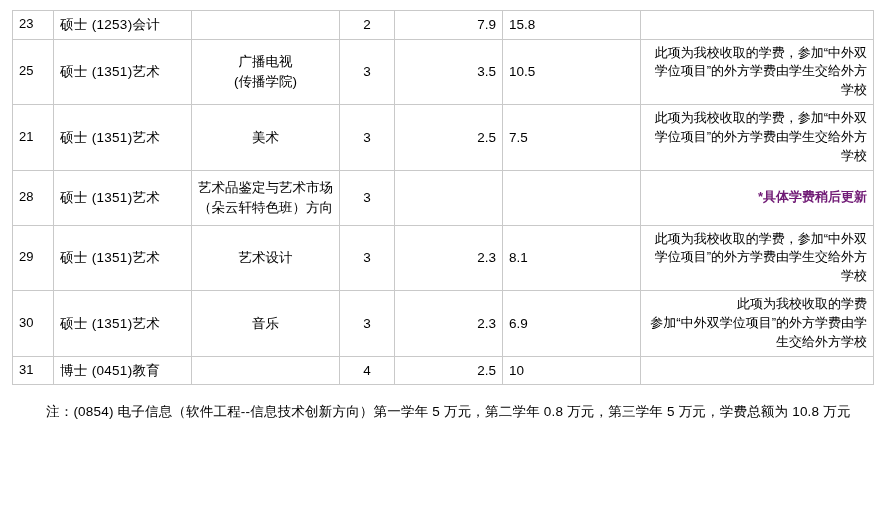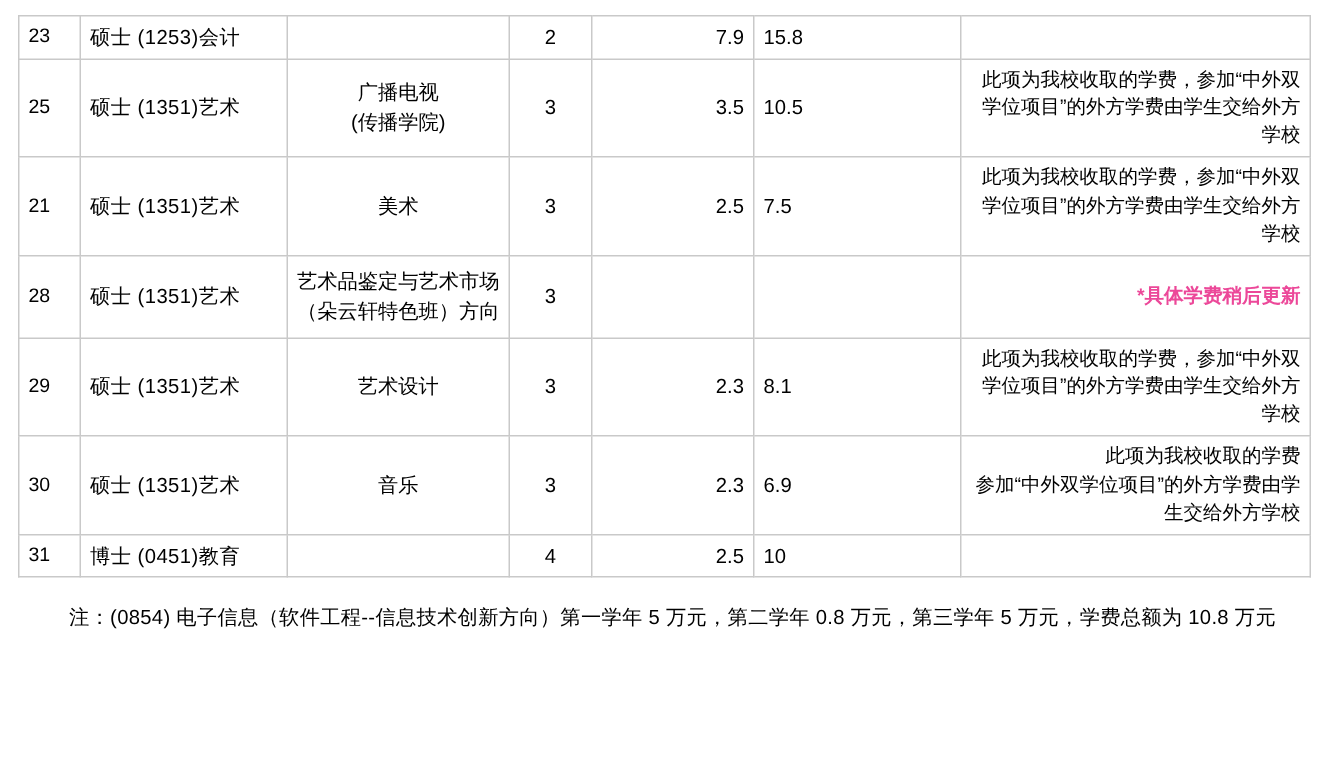--- a/index.html
+++ b/index.html
@@ -69,21 +69,21 @@
   }
   td.c-note {
     text-align: right;
     font-size: 13px;
     line-height: 1.55;
     padding-left: 8px;
     padding-right: 6px;
   }
   .row-tall td { height: 46px; }
   .note-red {
-    color: #ec4899;
+    color: #701a75;
     font-weight: bold;
     font-size: 13.5px;
   }
   .footnote {
     margin: 16px 0 0 0;
     padding-left: 46px;
     font-size: 13.5px;
     line-height: 1.6;
     letter-spacing: 0.2px;
   }

